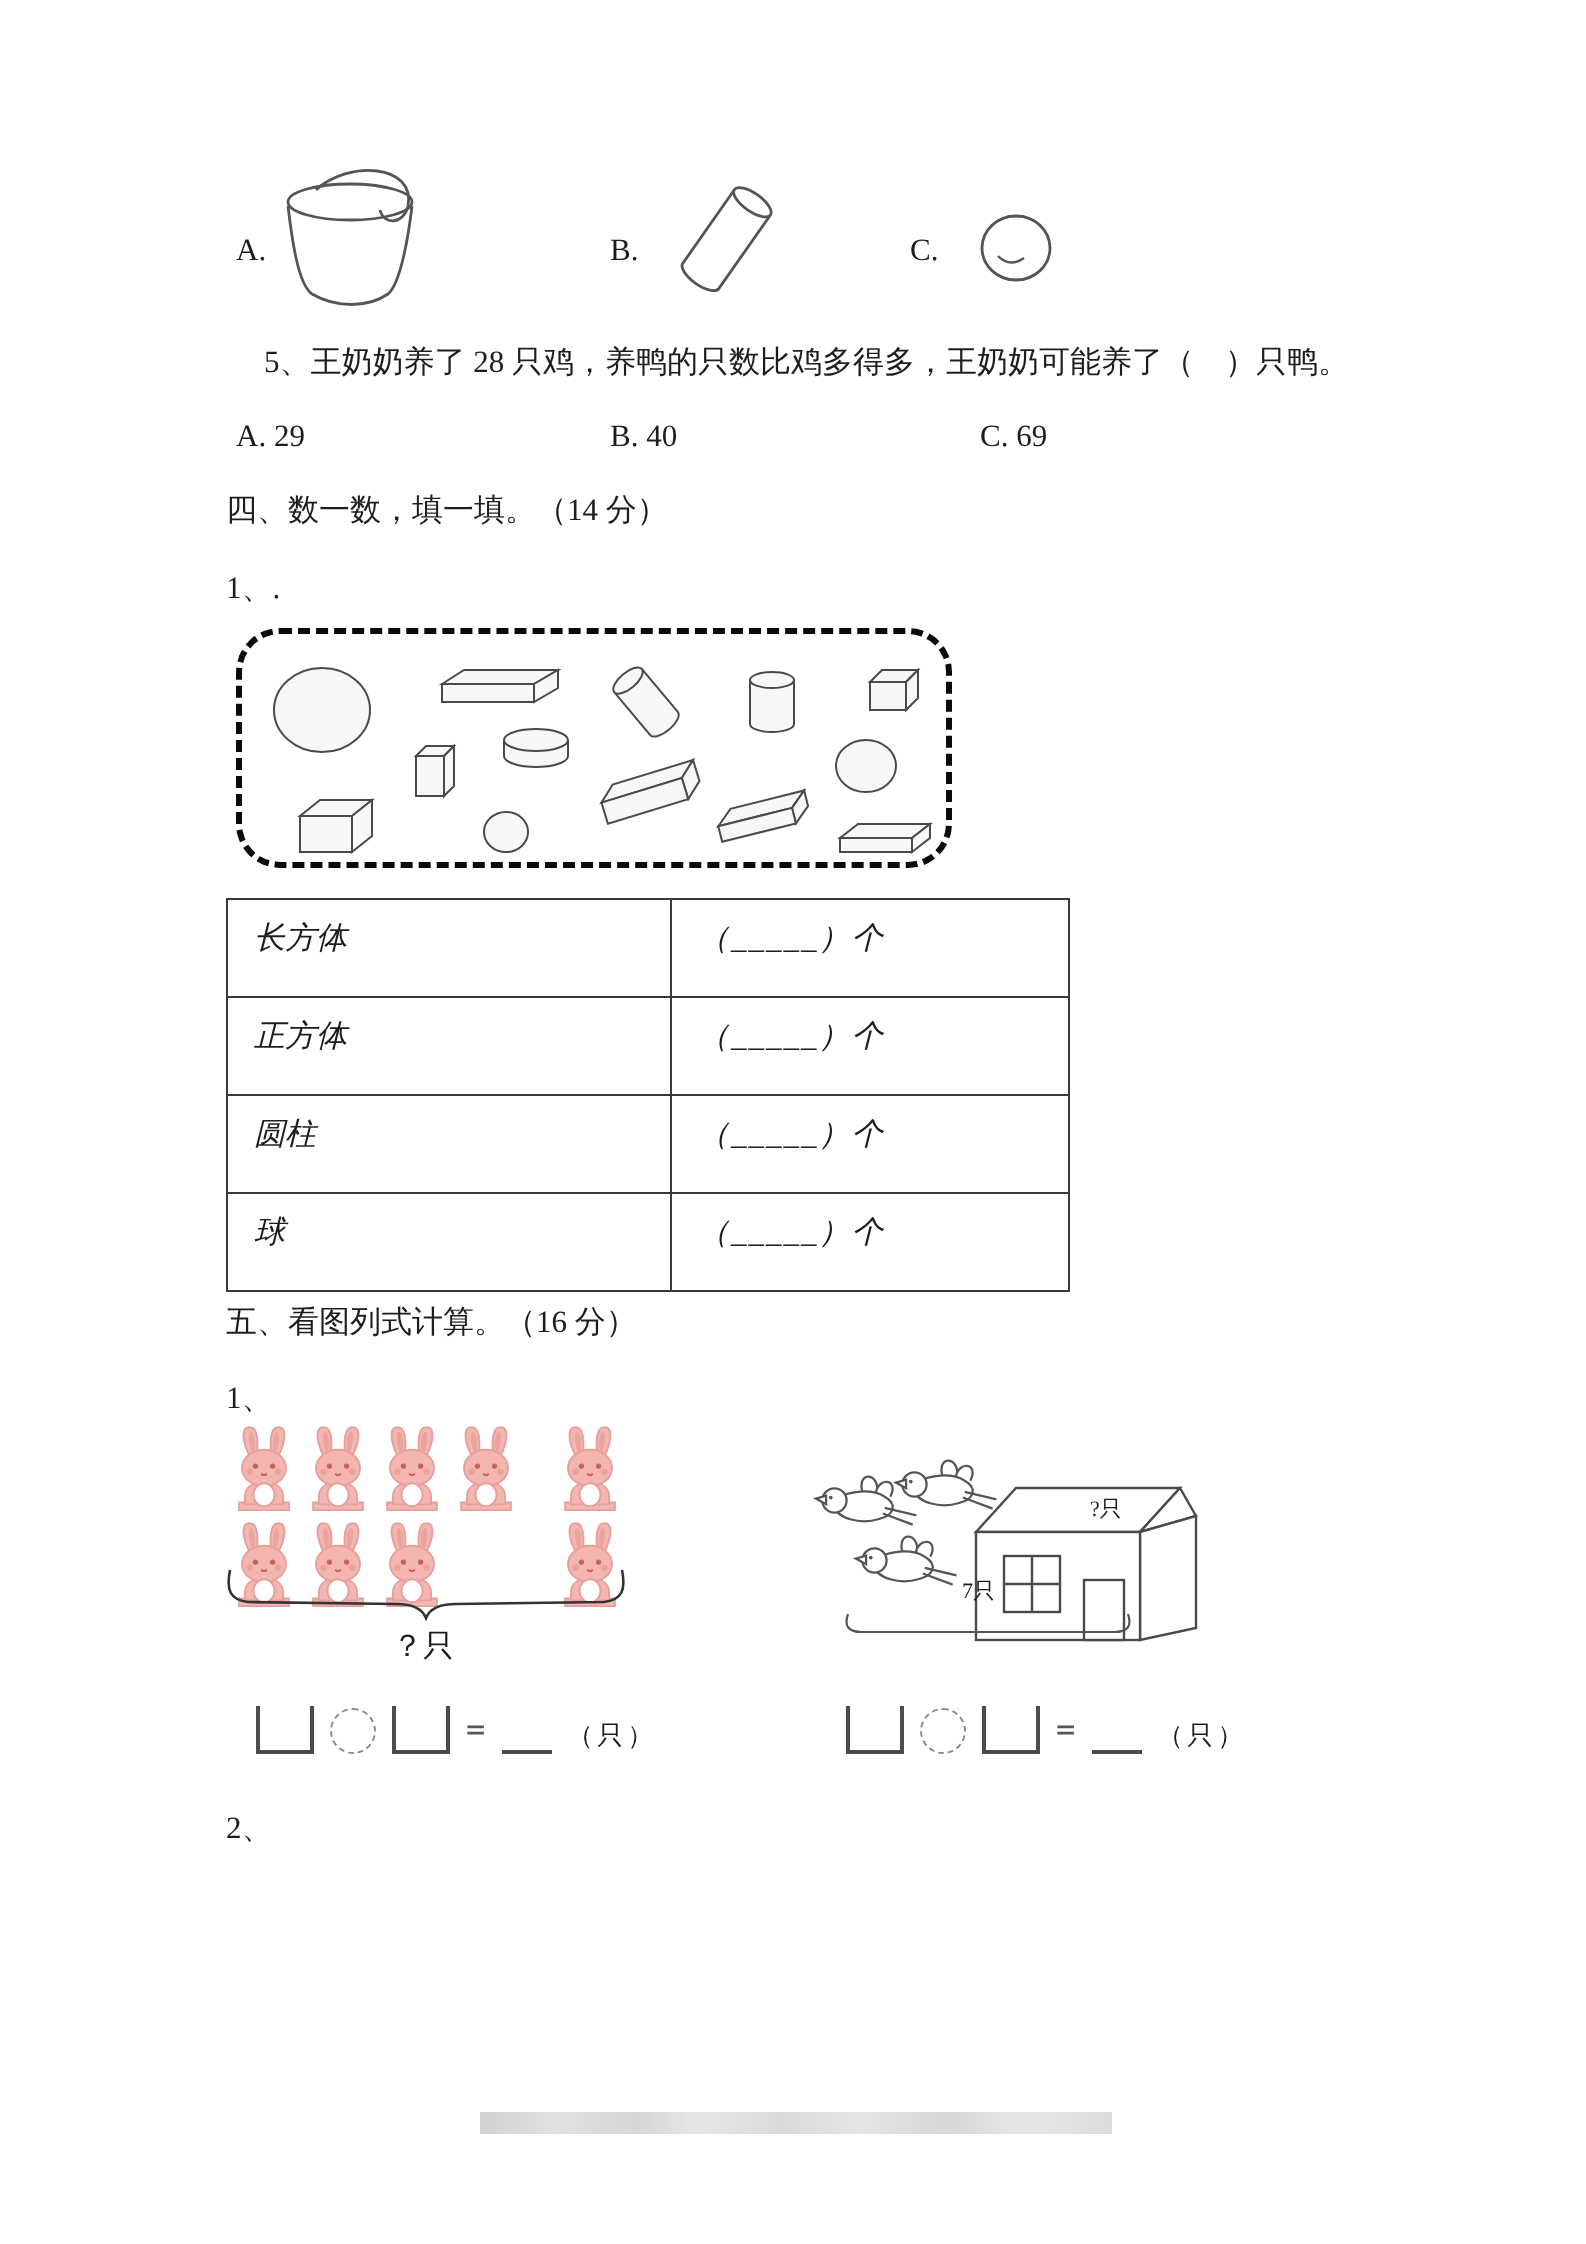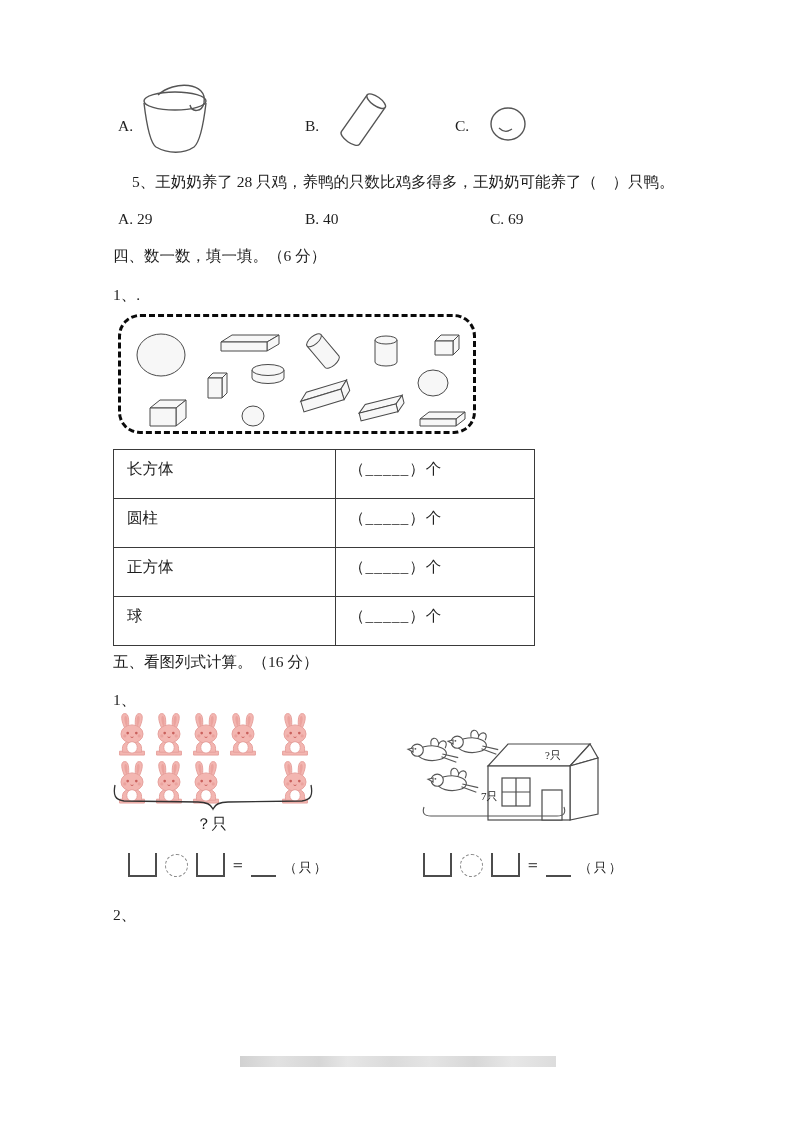--- a/index.html
+++ b/index.html
@@ -17,21 +17,21 @@
   
   .shape-box{
     position:absolute;left:118px;top:314px;width:352px;height:114px;
     border:3px dashed #0a0a0a;border-radius:22px;
   }
   .shape-box svg .f{fill:#f7f7f7;stroke:#4a4a4a;stroke-width:1;}
   
   .count-table{position:absolute;left:113px;top:449px;border-collapse:collapse;}
   .count-table td{
     border:1px solid #3a3a3a;font-size:15.5px;vertical-align:top;
-    padding:9px 0 0 13px;height:49px;box-sizing:border-box;
+    padding:9px 0 0 13px;height:49px;box-sizing:border-box;font-style:italic;
   }
   .count-table .c1{width:222px;}
   .count-table .c2{width:199px;letter-spacing:1px;}
   
   .rabbit-row{position:absolute;display:flex;gap:1px;}
   .rabbit-row svg{display:block;}
   
   .birds{position:absolute;left:403px;top:724px;width:110px;height:90px;}
   .birds svg{position:absolute;}
   .birds svg:nth-of-type(1){left:4px;top:10px;}
@@ -77,21 +77,21 @@
   <svg class="abs" style="left:486px;top:102px" width="44" height="44" viewBox="0 0 44 44">
     <ellipse cx="22" cy="22" rx="17" ry="16" fill="#ffffff" stroke="#555" stroke-width="1.4"></ellipse>
     <path d="M13,26 Q19,32 26,27" fill="none" stroke="#555" stroke-width="1.2"></path>
   </svg>
 
   <span class="t t-wide" style="left:113px;top:170px;width:600px">5、王奶奶养了 28 只鸡，养鸭的只数比鸡多得多，王奶奶可能养了（　）只鸭。</span>
   <span class="t" style="left:118px;top:207px">A. 29</span>
   <span class="t" style="left:305px;top:207px">B. 40</span>
   <span class="t" style="left:490px;top:207px">C. 69</span>
 
-  <span class="t" style="left:113px;top:244px">四、数一数，填一填。（6 分）</span>
+  <span class="t" style="left:113px;top:244px">四、数一数，填一填。（14 分）</span>
   <span class="t" style="left:113px;top:283px">1、.</span>
 
   <div class="shape-box">
     <svg width="352" height="114" viewBox="0 0 352 114">
       <g>
           <ellipse class="f" cx="40" cy="38" rx="24" ry="21"></ellipse>
         </g>
       <g>
         <polygon class="f" points="100,25 111,18 158,18 146,25"></polygon>
         <polygon class="f" points="146,25 158,18 158,27 146,34" fill="#e3e3e3"></polygon>
@@ -148,25 +148,25 @@
     </svg>
   </div>
 
   <table class="count-table">
     <tbody>
         <tr>
       <td class="c1">长方体</td>
       <td class="c2">（_____）个</td>
     </tr>
     <tr>
-      <td class="c1">圆柱</td>
+      <td class="c1">正方体</td>
       <td class="c2">（_____）个</td>
     </tr>
     <tr>
-      <td class="c1">正方体</td>
+      <td class="c1">圆柱</td>
       <td class="c2">（_____）个</td>
     </tr>
     <tr>
       <td class="c1">球</td>
       <td class="c2">（_____）个</td>
     </tr>
   </tbody>
     </table>
 
   <span class="t" style="left:113px;top:650px">五、看图列式计算。（16 分）</span>

